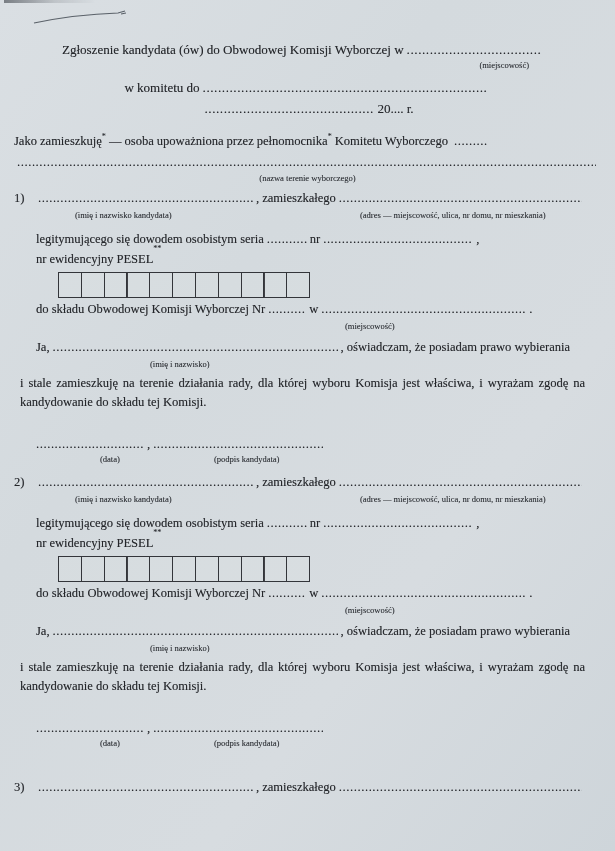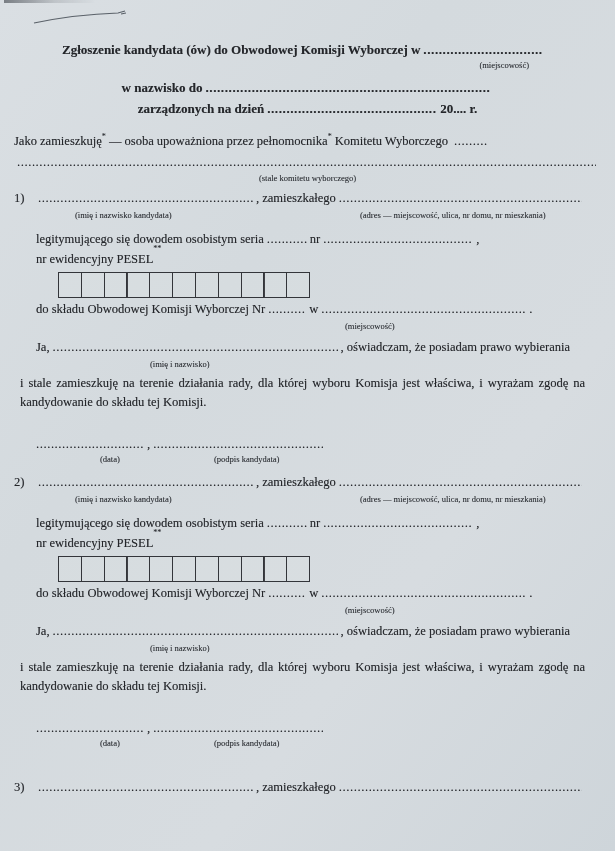--- a/index.html
+++ b/index.html
@@ -5,21 +5,21 @@
   html,body{margin:0;padding:0;background:#9aa0a6;}
   .page{
     position:relative;width:615px;height:851px;box-sizing:border-box;
     padding:40px 14px 0 14px;overflow:hidden;
     background:linear-gradient(128deg,#dadfe3 0%,#d4dade 35%,#d7dce0 68%,#ced5da 100%);
     font-family:"Liberation Serif","DejaVu Serif",serif;
     color:#24262a;font-size:12.5px;line-height:19px;
     text-shadow:0.2px 0.2px 0.5px rgba(30,32,38,0.35);
   }
   .row{display:flex;}
-  .b{font-weight:bold;align-items:center;}
+  .b{font-weight:normal;align-items:center;}
   .center{justify-content:center;}
   .leader{overflow:hidden;white-space:nowrap;letter-spacing:0.6px;flex:none;}
   .grow{flex:1 1 0;}
   .w38{width:38px;}.w40{width:40px;}.w108{width:108px;}.w150{width:150px;}
   .w170{width:170px;}.w205{width:205px;}.w215{width:215px;}.w285{width:285px;}
   .leader{margin:0 3px;}
   .title-row{margin-left:48px;margin-right:56px;font-size:13px;}
   .title-cap{ text-align:right;padding-right:72px;font-size:8.5px;line-height:12px;color:#2e3136;}
   .hline{font-size:13px;margin-top:2px;}
   .intro{margin-top:14px;}
@@ -64,40 +64,39 @@
 
   <div class="row title-row b">
     <span>Zgłoszenie kandydata (ów) do Obwodowej Komisji Wyborczej w</span>
     <span class="leader grow"><span>........................................................................................................................................................................................................</span></span>
   </div>
   <div class="title-cap">
     <span>(miejscowość)</span>
   </div>
 
   <div class="row center b hline" style="margin-top:7px;">
-    <span>w nazwisko do</span>
+    <span>w komitetu do</span>
     <span class="leader w285"><span>........................................................................................................................................................................................................</span></span>
   </div>
   <div class="row center b hline">
-    <span>zarządzonych na dzień</span>
     <span class="leader w170"><span>........................................................................................................................................................................................................</span></span>
     <span>20.... r.</span>
   </div>
 
   <div class="intro">
     <span>Jako zamieszkuję</span><sup>*</sup>
     <span>— osoba upoważniona przez pełnomocnika</span><sup>*</sup>
     <span>Komitetu Wyborczego</span>
     <span class="leader" style="letter-spacing:0.6px;">.........</span>
   </div>
   <div class="row full-dots">
     <span class="leader grow"><span>........................................................................................................................................................................................................</span></span>
   </div>
   <div class="c-cap">
-    <span>(stale komitetu wyborczego)</span>
+    <span>(nazwa terenie wyborczego)</span>
   </div>
 
   <div>
     <div class="row sec-row name-row">
       <span class="num">1)</span>
       <span class="leader w215" style="margin-left:0;"><span>........................................................................................................................................................................................................</span></span>
       <span>, zamieszkałego</span>
       <span class="leader grow"><span>........................................................................................................................................................................................................</span></span>
     </div>
     <div class="cap-row">

